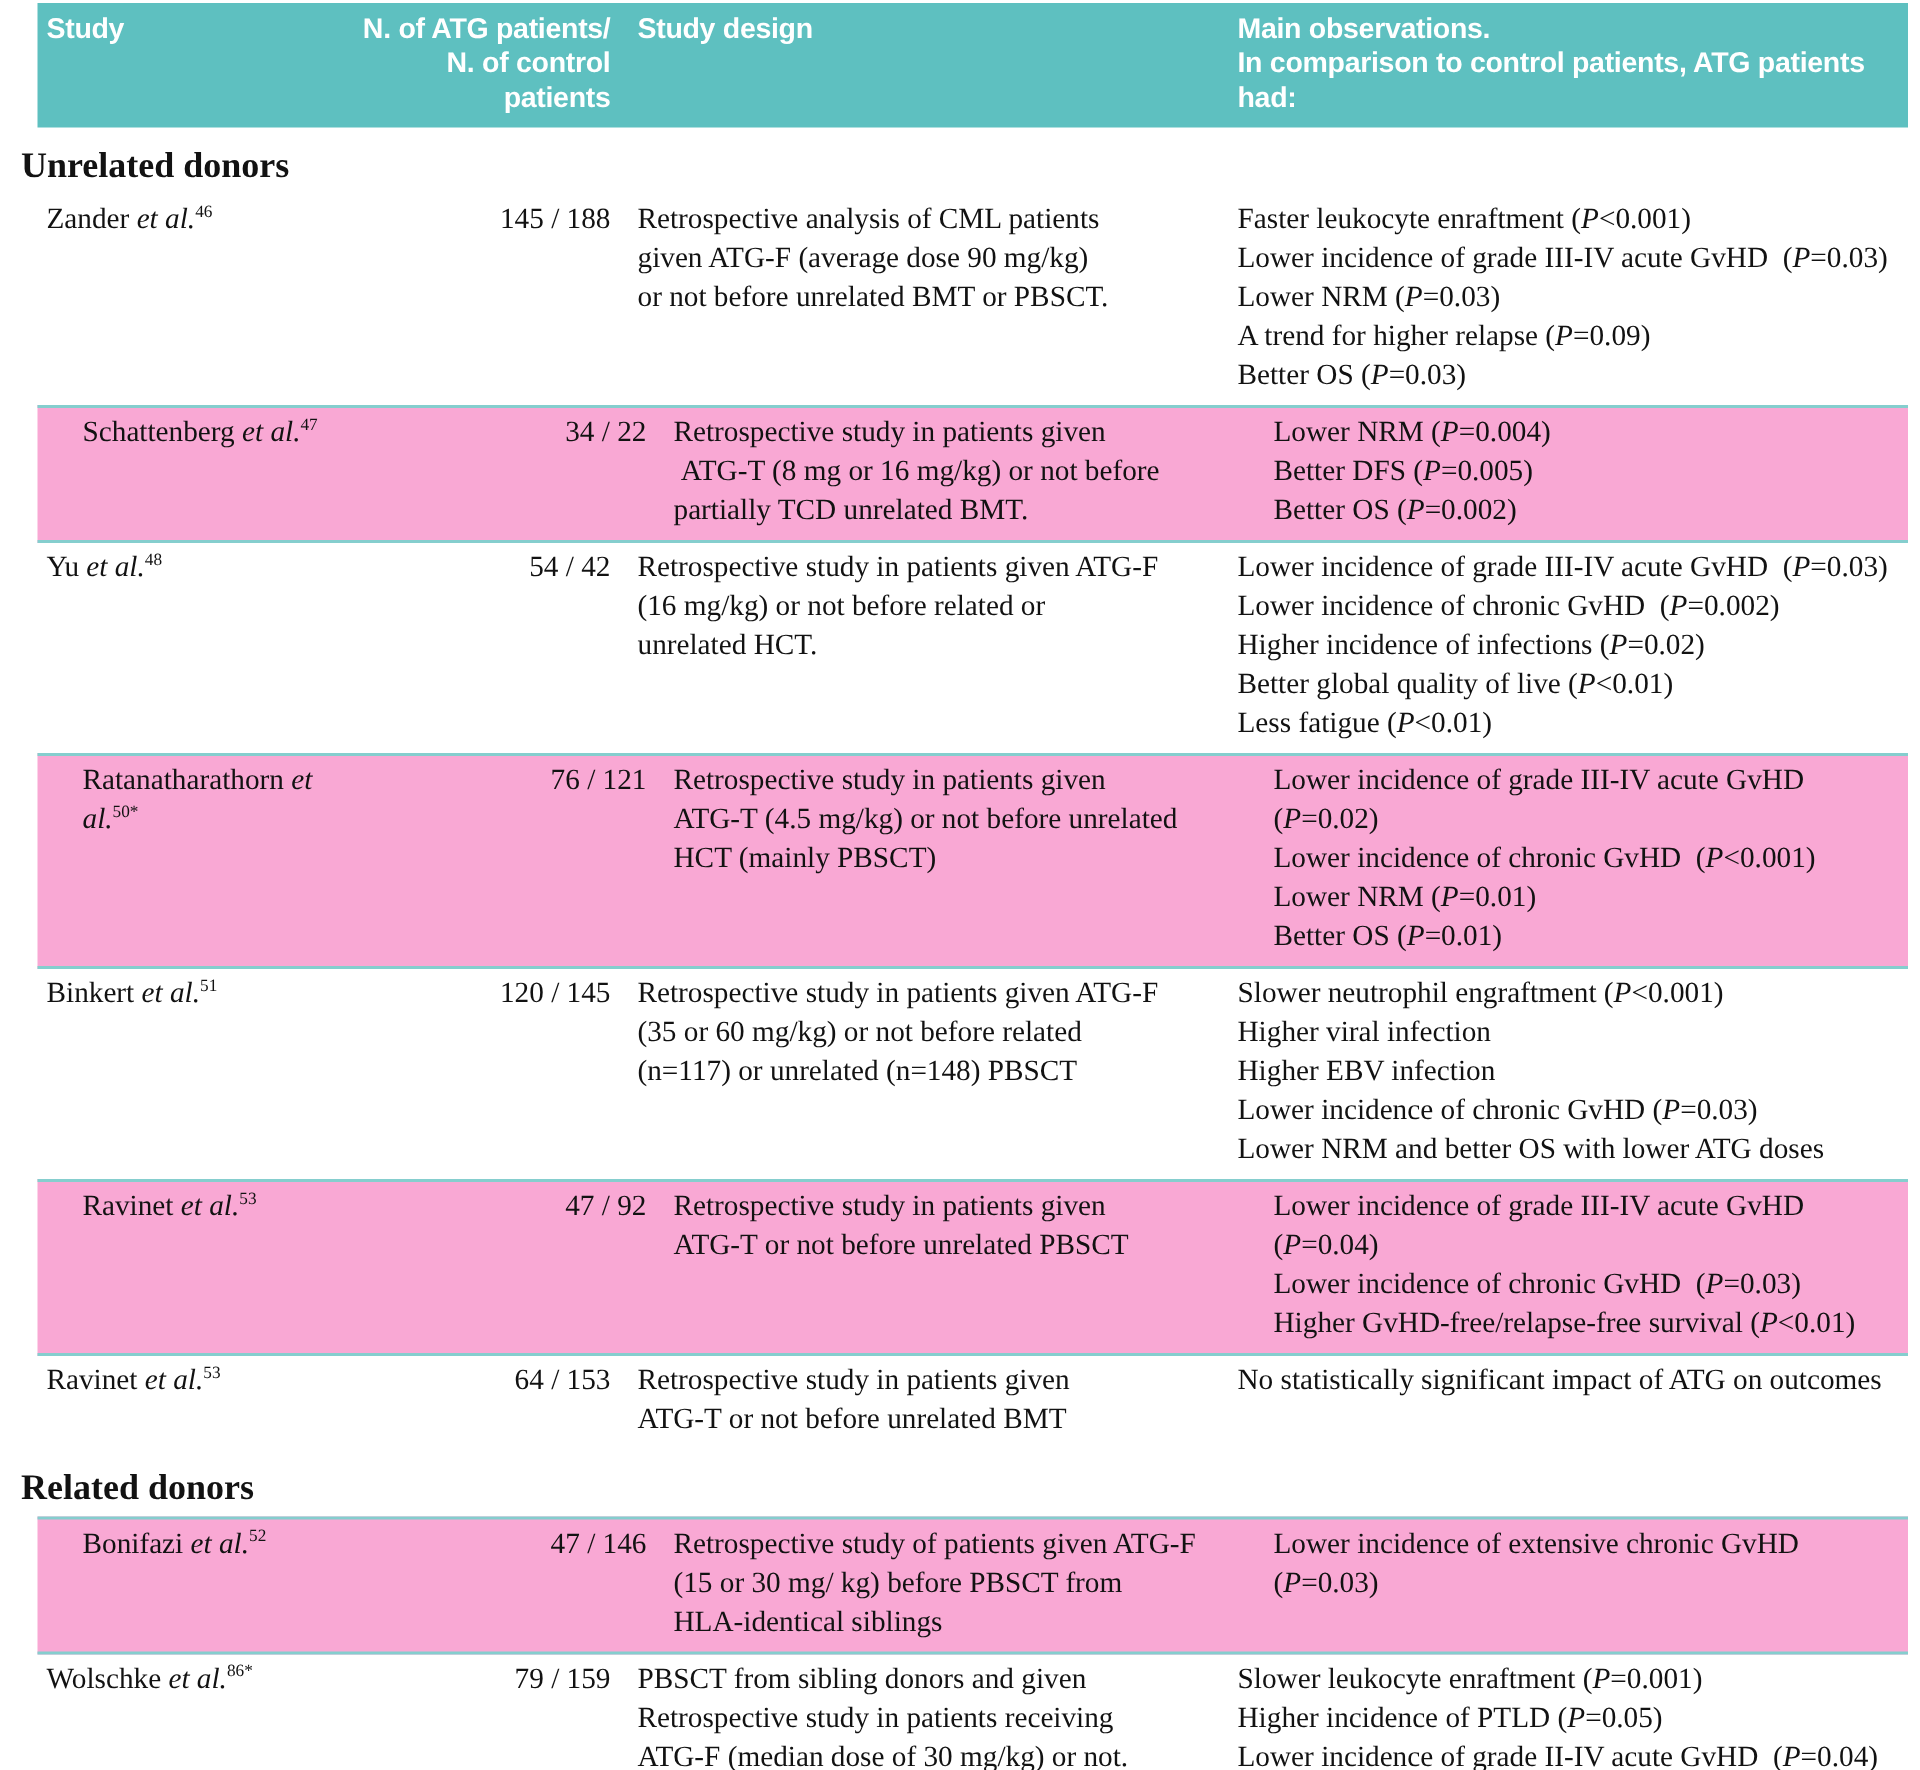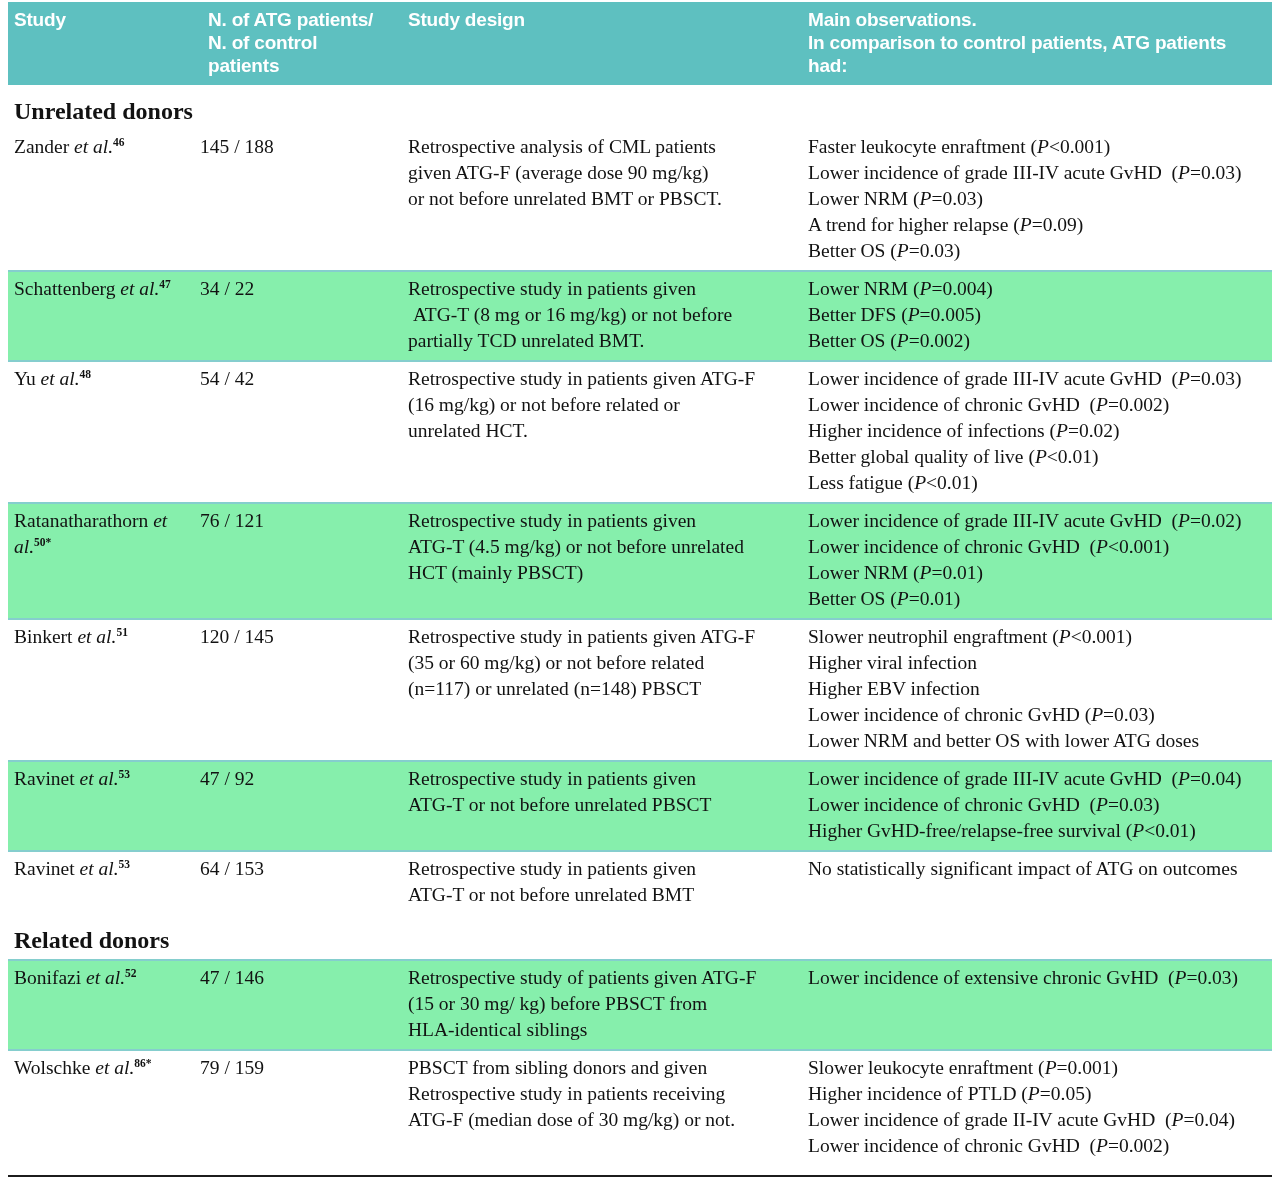--- a/index.html
+++ b/index.html
@@ -1,39 +1,39 @@
 <!DOCTYPE html>
 <html><head>
 <meta charset="utf-8">
 <style>
   html,body{margin:0;padding:0;background:#ffffff;}
   body{width:1280px;font-family:"Liberation Serif",serif;color:#121212;}
   .table{margin:2px 8px 0 8px;}
 
-  .grid{display:grid;grid-template-columns:192px 200px 398px 1fr;}
+  .grid{display:grid;grid-template-columns:192px 200px 398px 1fr;margin-left:17px;}
 
   .hdr{background:#5ec0c0;color:#ffffff;
        font-family:"Liberation Sans",sans-serif;font-weight:bold;
        font-size:19px;line-height:23px;letter-spacing:-0.2px;
        padding:6px 0 8px 0;}
   .hdr .c1{padding-left:6px;}
   .hdr .c2{padding-left:8px;}
   .hdr .c3{padding-left:8px;}
   .hdr .c4{padding-left:10px;padding-right:6px;}
 
   .section{font-weight:bold;font-size:24px;padding:13px 0 5px 6px;}
 
   .row{font-size:19.5px;line-height:26px;padding:4px 0 6px 0;}
-  .row.shaded{background:#86efac;border-top:2px solid #85cece;border-bottom:2px solid #85cece;}
+  .row.shaded{background:#f9a8d4;border-top:2px solid #85cece;border-bottom:2px solid #85cece;padding-left:24px;}
   .c1{padding-left:6px;}
-  .c2{text-align:left;padding-right:10px;}
+  .c2{text-align:right;padding-right:10px;}
   .c3{padding-left:8px;padding-right:12px;}
   .c4{padding-left:10px;padding-right:4px;}
   .line{white-space:pre-wrap;}
-  sup{font-size:11.5px;line-height:0;vertical-align:super;font-weight:bold;}
+  sup{font-size:11.5px;line-height:0;vertical-align:super;}
   i{}
 
   .footnote{margin-top:10px;border-top:2px solid #1c1c1c;
             padding:5px 2px 10px 4px;font-size:16.5px;line-height:21.5px;color:#232323;}
 </style>
 </head>
 <body>
 
 <div class="table">
 

